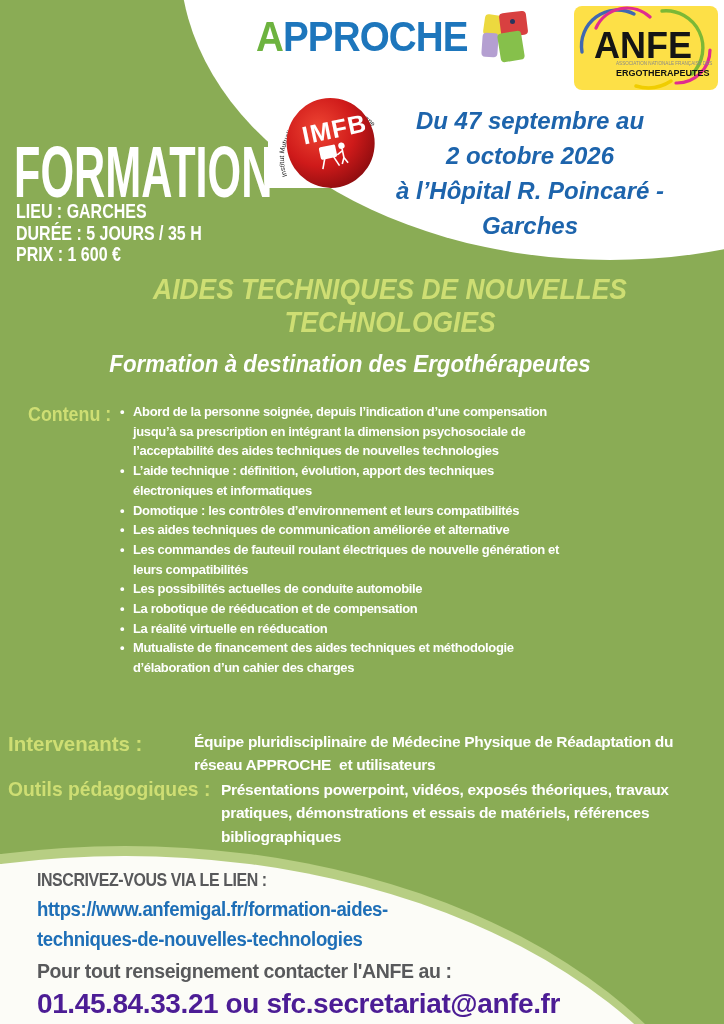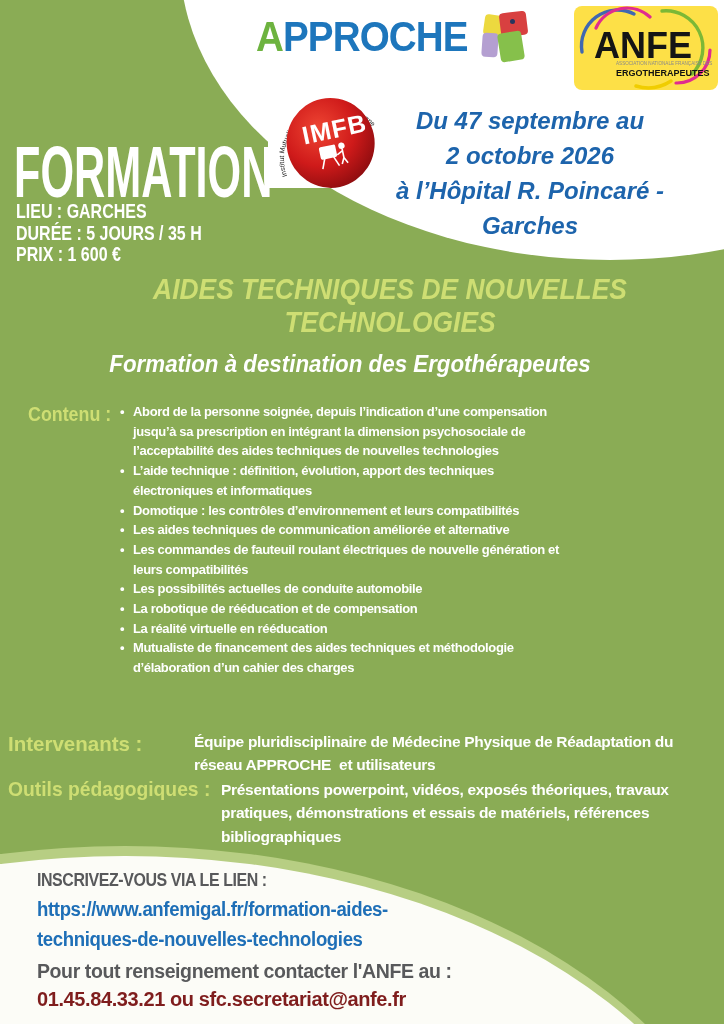--- a/index.html
+++ b/index.html
@@ -64,21 +64,21 @@
   }
   .bullets li{position:relative;padding-left:13px;white-space:pre;}
   .bullets li::before{content:"\2022";position:absolute;left:0;top:0;}
   .body-text{color:#fff;font-size:15.5px;font-weight:bold;letter-spacing:-.3px;}
   .txt-intervenants{left:154px;top:731px;line-height:22.5px;margin-left:40px;}
   .txt-outils{left:221px;top:778px;line-height:23.3px;}
   
   .footer-cta{left:37px;top:869px;color:#58595b;font-size:19px;font-weight:bold;letter-spacing:-.5px;transform:scaleX(.84);transform-origin:left top;}
   .footer-link{left:37px;top:895px;color:#1e6fb7;font-size:20px;font-weight:bold;line-height:29.5px;letter-spacing:-.4px;transform:scaleX(.93);transform-origin:left top;text-decoration:none;display:block;}
   .footer-contact{left:37px;top:960px;color:#58595b;font-size:19.5px;font-weight:bold;letter-spacing:-.4px;}
-  .footer-phone{left:37px;top:988px;color:#7f1d1d;font-size:20px;font-weight:bold;letter-spacing:-.4px;text-decoration:none;display:block;}
+  .footer-phone{left:37px;top:988px;color:#4c1d95;font-size:28px;font-weight:bold;letter-spacing:-.4px;text-decoration:none;display:block;}
 </style>
 </head>
 <body>
 
 <div class="page">
 
   <div class="abs ellipse-bottom-glow"></div>
   <div class="abs ellipse-top"></div>
   <div class="abs ellipse-bottom"></div>
 

